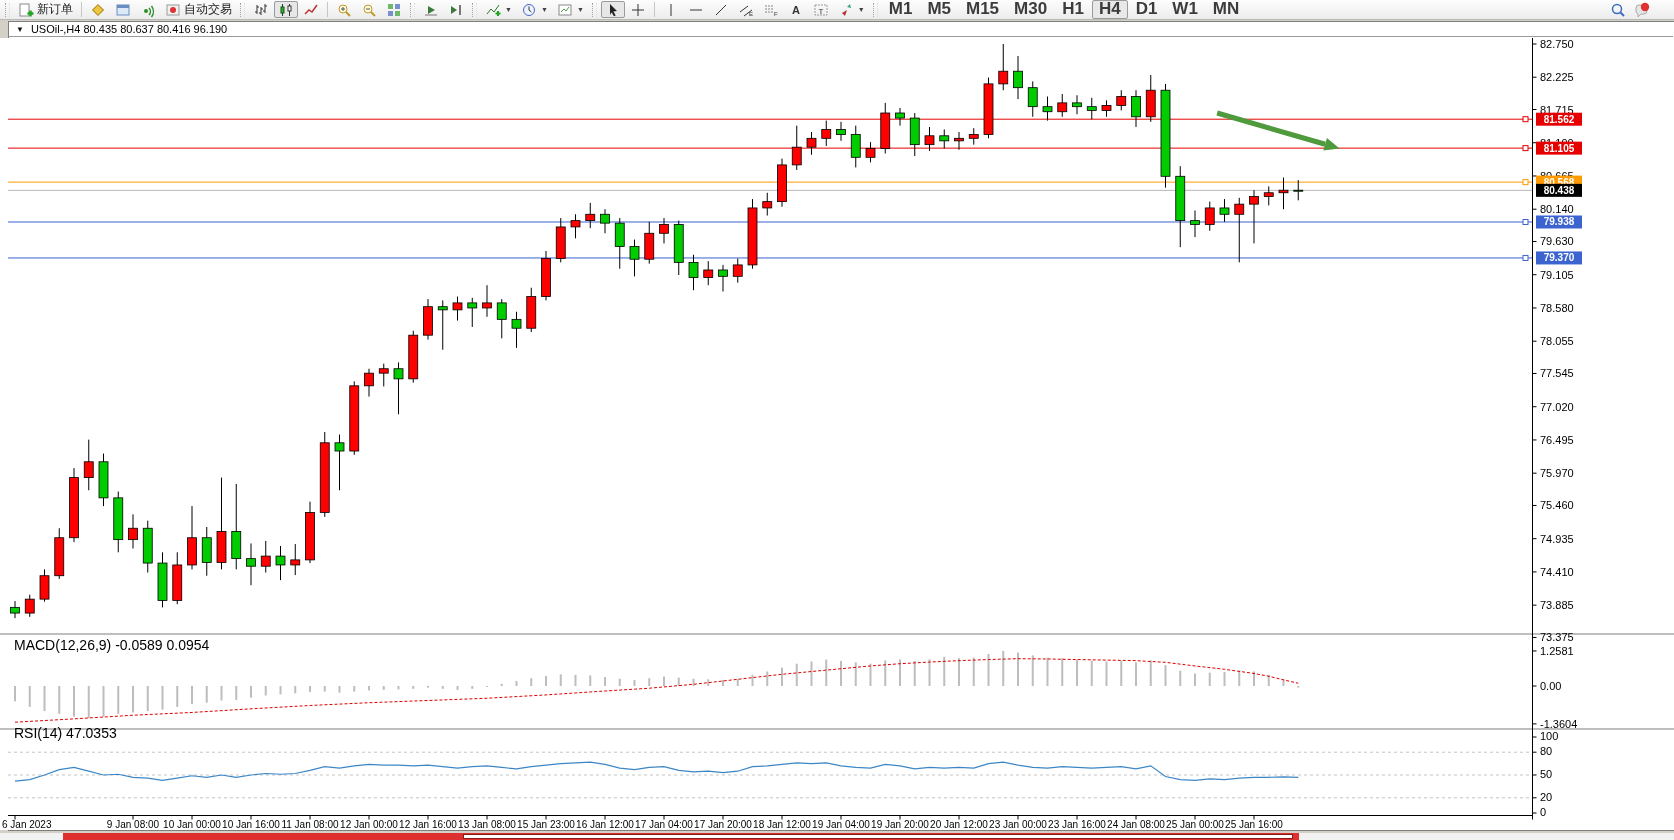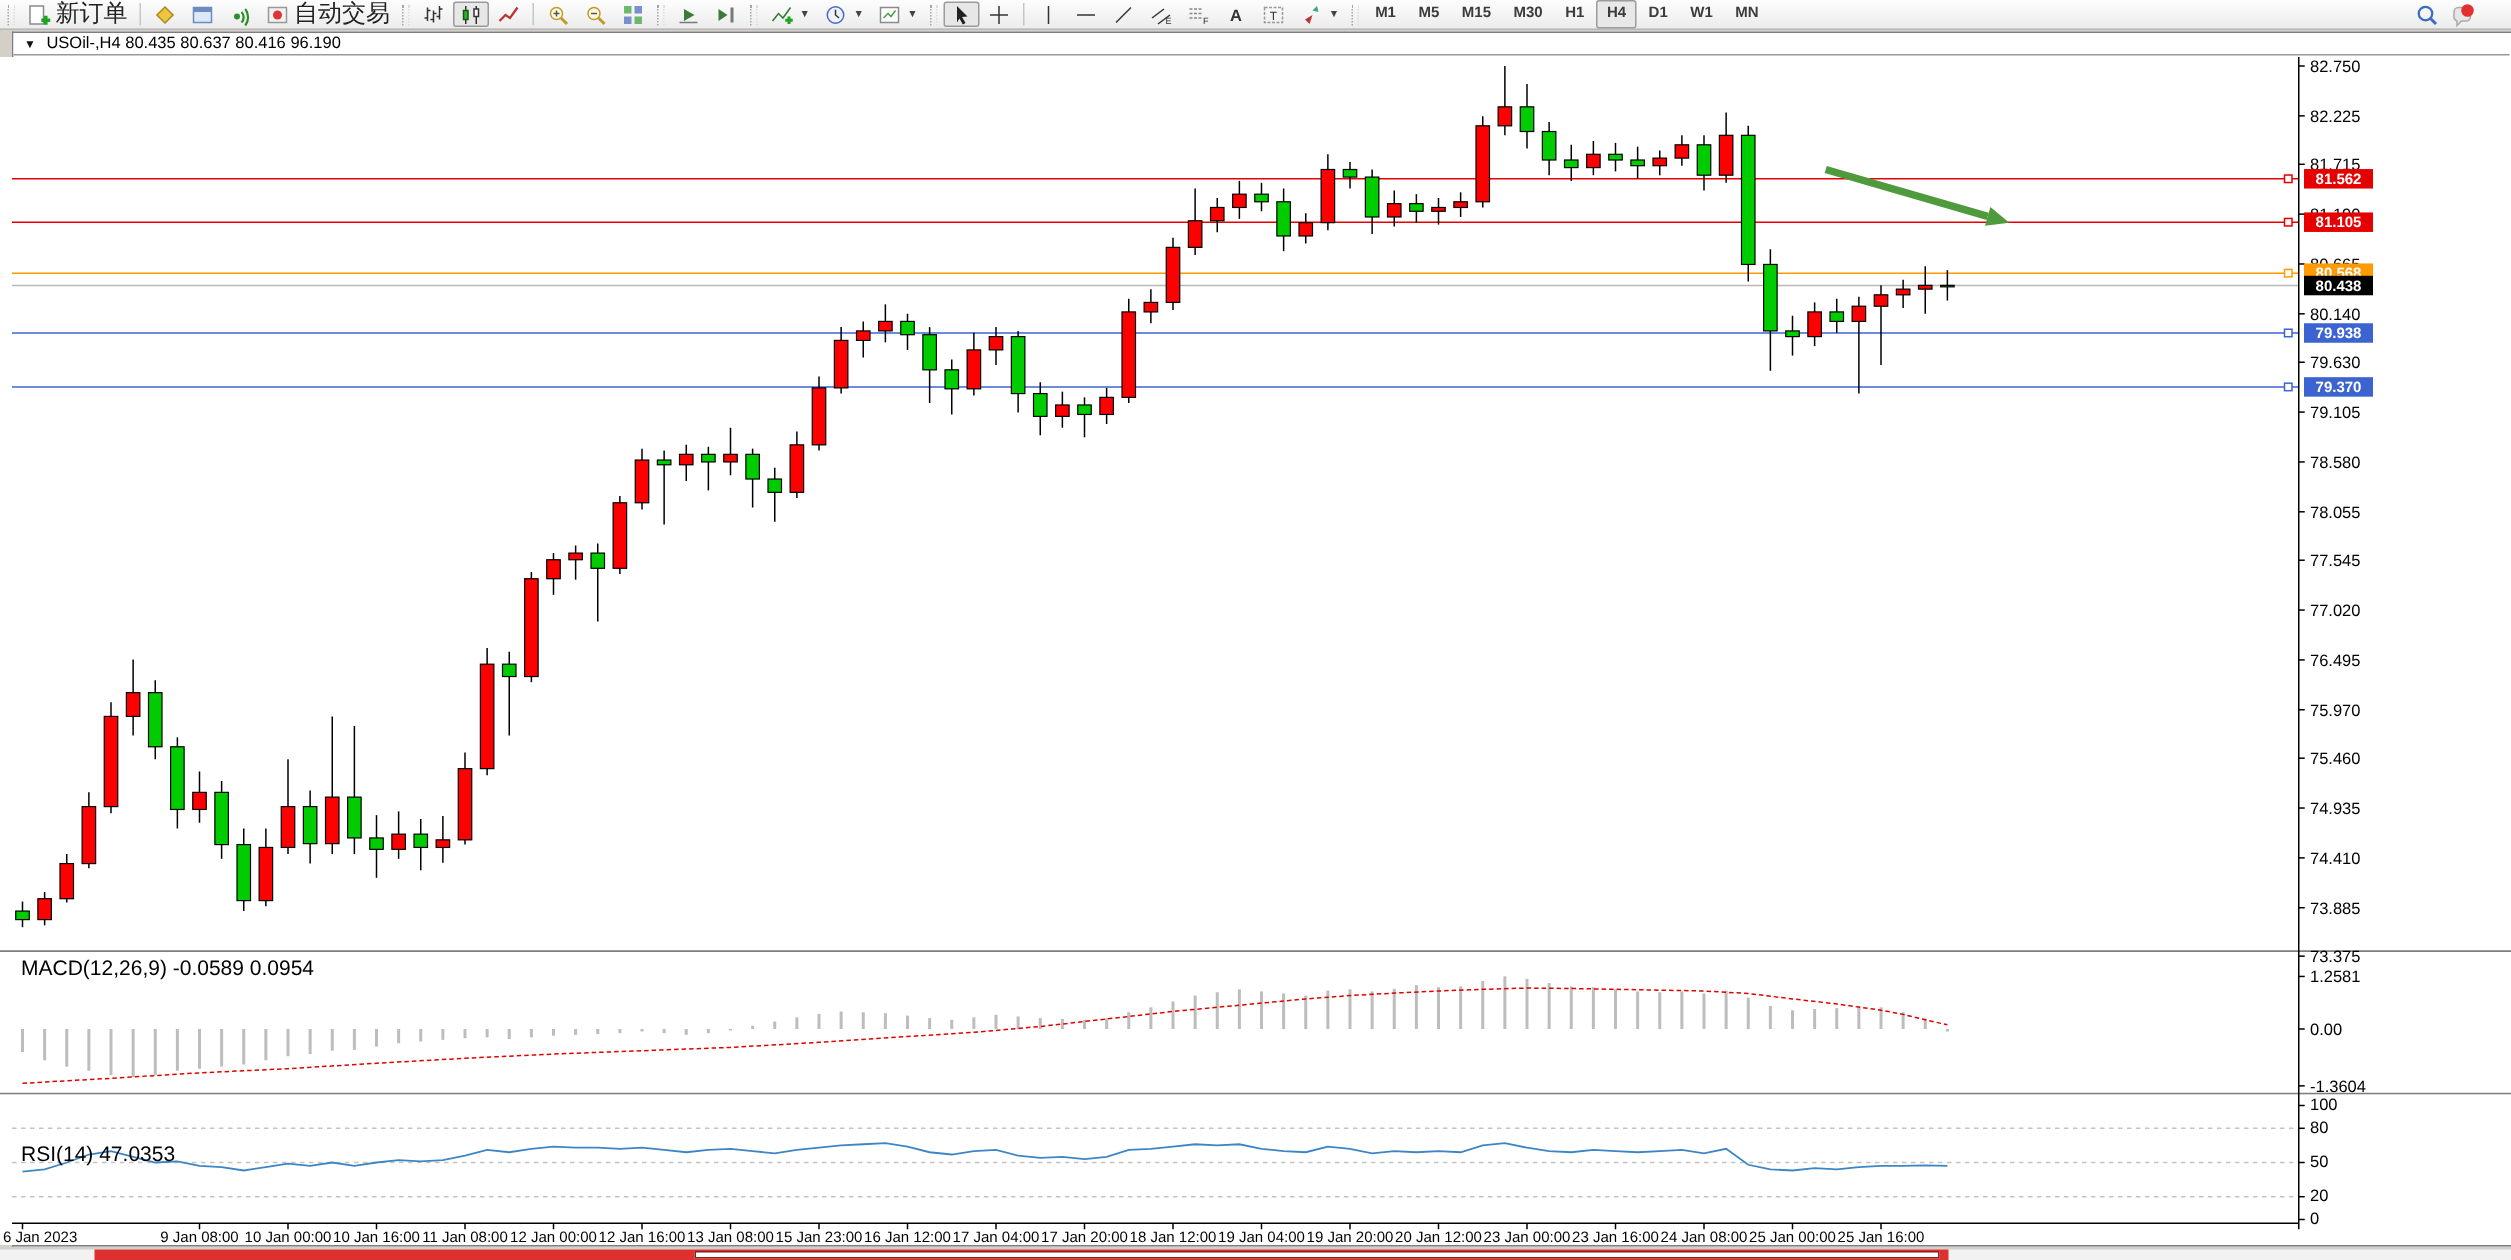--- a/index.html
+++ b/index.html
@@ -12,43 +12,43 @@
     position:absolute;left:0;top:0;width:1674px;height:20px;
     background:linear-gradient(#fdfdfd,#ececec);
     border-bottom:1px solid #b9b9b9;
     display:flex;align-items:center;padding:0 2px;gap:1px;z-index:6;box-sizing:border-box;
   }
   .tb-btn{
     height:17px;min-width:18px;display:inline-flex;align-items:center;justify-content:center;
     padding:0 3px;border:1px solid transparent;border-radius:2px;color:#222;gap:3px;box-sizing:border-box;
   }
   .tb-btn.active{border-color:#9b9b9b;background:#e7e7e7}
-  .tb-label{font-size:16px;white-space:nowrap}
+  .tb-label{font-size:12px;white-space:nowrap}
   .tb-sep{width:1px;height:15px;background:#c6c6c6;margin:0 3px}
   .tb-grip{width:3px;height:14px;margin:0 3px;border-left:1px dotted #a5a5a5;border-right:1px dotted #dddddd}
   .dd{font-size:7px;color:#444;margin-left:1px}
-  .tf-btn{font-size:10px;font-weight:700;color:#3c3c3c;padding:1px 6px;height:15px;line-height:13px;border:1px solid transparent;border-radius:2px}
+  .tf-btn{font-size:17px;font-weight:700;color:#3c3c3c;padding:1px 6px;height:15px;line-height:13px;border:1px solid transparent;border-radius:2px}
   .tf-btn.active{background:#e8e8e8;border-color:#9b9b9b}
   .toolbar-right{margin-left:auto;display:flex;align-items:center;gap:8px;margin-right:22px}
   .icon16{width:16px;height:16px;display:block}
   
   .chart-window{
     position:absolute;left:8px;top:21px;width:1666px;height:810px;
     background:#fff;border:1px solid #7e7e7e;border-right:none;box-sizing:border-box;z-index:1;
   }
   .chart-title-row{
     position:absolute;left:9px;top:22px;width:1664px;height:15px;background:#fff;
     border-bottom:1px solid #9a9a9a;font-size:11px;color:#000;
     display:flex;align-items:center;padding-left:7px;gap:7px;z-index:3;box-sizing:border-box;
   }
   .title-tri{font-size:8px;color:#111}
   #chart-svg{position:absolute;left:0;top:38px;width:1674px;height:792px;z-index:2;font-family:"Liberation Sans",sans-serif}
   .ind-label{position:absolute;font-size:14px;color:#000;z-index:4;white-space:nowrap}
   #macd-label{left:14px;top:637px}
-  #rsi-label{left:14px;top:761px}
+  #rsi-label{left:14px;top:725px}
   
   .bottom-white{position:absolute;left:0;bottom:0;width:1674px;height:7px;background:#f2f2f2;z-index:5}
   .red-bar{position:absolute;left:63px;bottom:0;width:1236px;height:7px;background:#df3030;z-index:6}
   .white-pill{position:absolute;left:400px;top:1px;width:828px;height:3px;background:#fff;border:1px solid #8b1a1a}
 </style>
 </head>
 <body>
 
 <div class="toolbar">
   <span class="tb-grip"></span>

